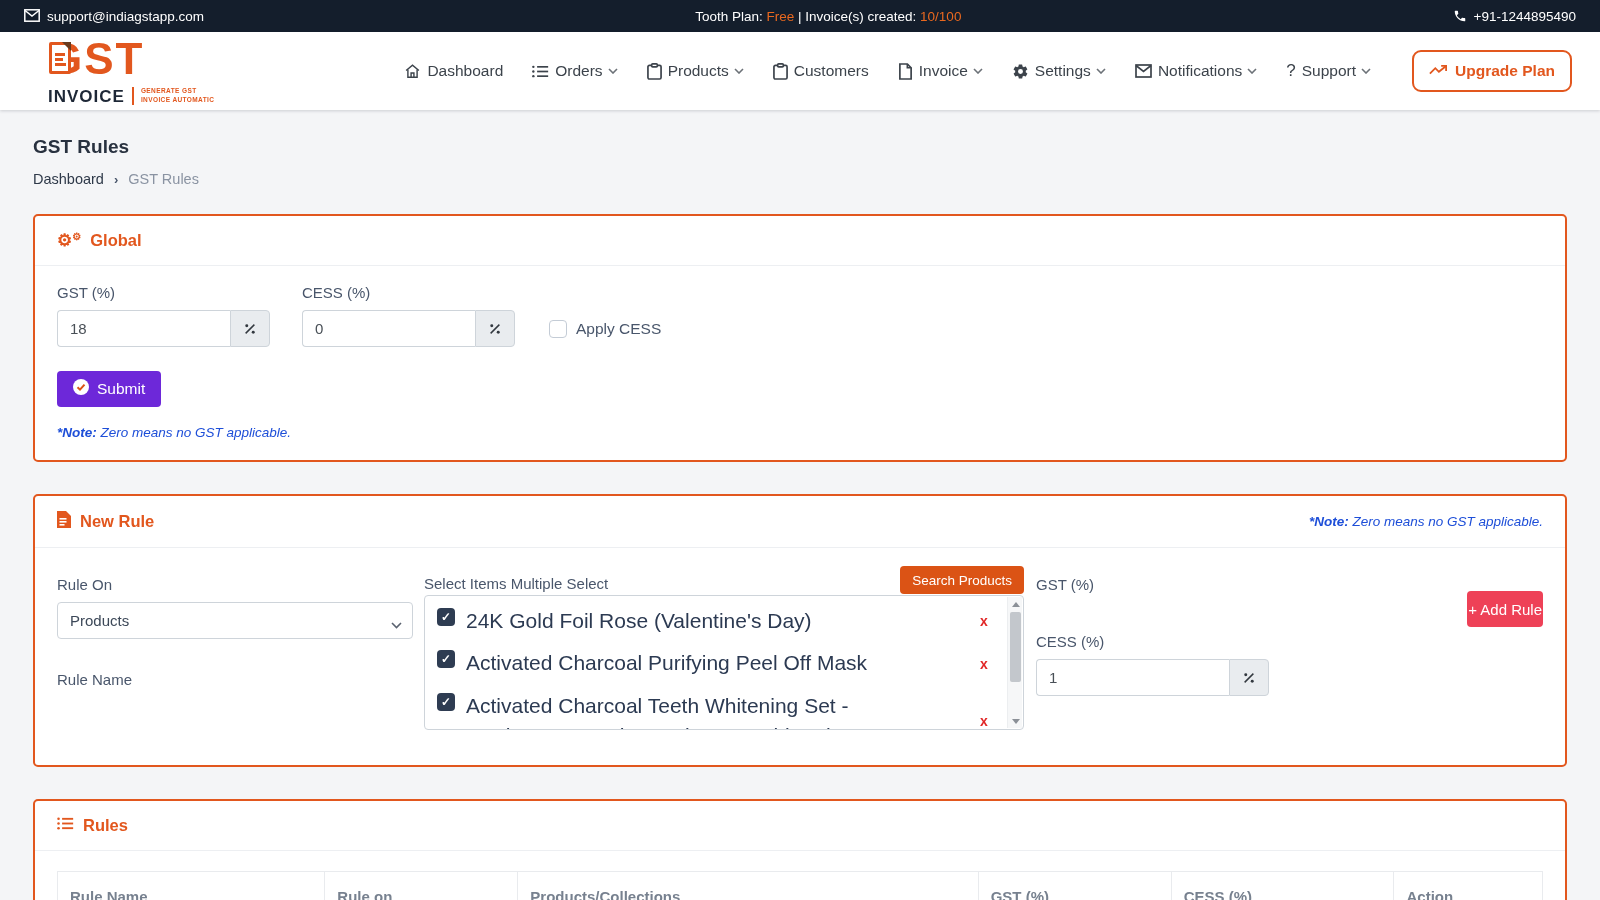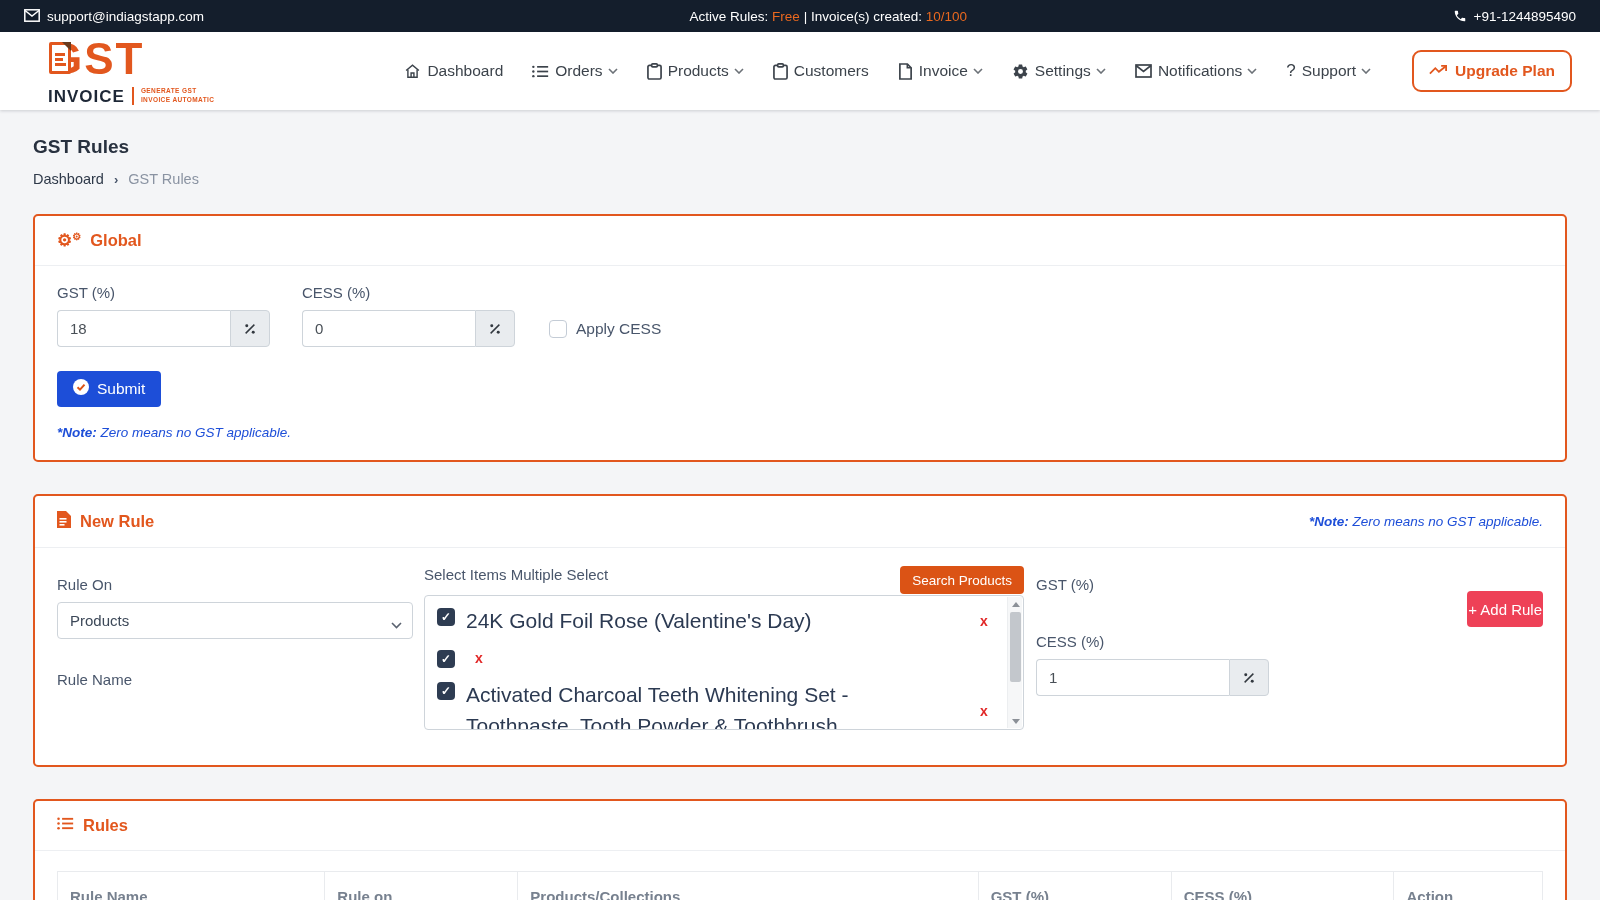--- a/index.html
+++ b/index.html
@@ -101,34 +101,34 @@
     font-size:15px; color:#3c4858; font-family:inherit; background:#fff; outline:none;
   }
   .select-wrap .select-chev { position:absolute; right:11px; top:13px; pointer-events:none; }
   .checkbox-row { display:flex; align-items:center; gap:9px; cursor:pointer; }
   .checkbox {
     width:18px; height:18px; border:1.5px solid #c4ccd6; border-radius:4px; background:#fff;
   }
   .checkbox-label { font-size:15.5px; color:#49566b; }
   .btn { border:none; cursor:pointer; font-family:inherit; border-radius:4px; color:#fff; }
   .btn-submit {
-    background:#1d4ed8; font-size:15.5px; padding:0 16px; height:36px;
+    background:#6d28d9; font-size:15.5px; padding:0 16px; height:36px;
     display:inline-flex; align-items:center; gap:8px; margin-top:24px;
   }
   .global-note { margin-top:18px; }
   
   .nr-row { display:flex; align-items:flex-start; }
   .nr-col1 { width:356px; }
   .nr-col2 { width:600px; margin-left:11px; }
   .nr-col3 { width:233px; margin-left:12px; }
   .nr-col4 { margin-left:auto; }
   .nr-col1 .field-label, .nr-col3 .field-label { margin-top:10px; }
   .nr-gap { height:22px; }
   .nr-gap-sm { height:21px; }
-  .list-header { display:flex; align-items:flex-start; justify-content:space-between; height:28px; margin-bottom:2px; }
+  .list-header { display:flex; align-items:flex-end; justify-content:space-between; height:28px; margin-bottom:2px; }
   .list-header .field-label { margin-bottom:2px; }
   .btn-search { background:#db5315; font-size:13.5px; height:28px; padding:0 12px; position:relative; z-index:2; }
   .multi-list {
     position:relative; height:135px; border:1px solid #ced4da; border-radius:4px;
     background:#fff; overflow:hidden; margin-top:-1px;
   }
   .multi-list-inner { padding:4px 0; margin-right:16px; }
   .ml-item { display:flex; align-items:flex-start; padding:6px 10px 6px 12px; gap:11px; }
   .ml-check {
     flex:0 0 18px; width:18px; height:18px; margin-top:2px; background:#2e3c52; border-radius:4px;
@@ -162,21 +162,21 @@
   <div class="left">
     <span>
       <svg width="16" height="13" viewBox="0 0 16 13">
           <rect x="0.8" y="0.8" width="14.4" height="11.4" fill="none" stroke="#fff" stroke-width="1.5"></rect>
           <polyline points="1,1.5 8,7 15,1.5" fill="none" stroke="#fff" stroke-width="1.5"></polyline>
         </svg>
     </span>
     <span>support@indiagstapp.com</span>
   </div>
   <div class="center">
-    <span>Active Rules:</span>
+    <span>Tooth Plan:</span>
     <span class="accent">Free</span>
     <span>|</span>
     <span>Invoice(s) created:</span>
     <span class="accent">10/100</span>
   </div>
   <div class="right">
     <span>
       <svg width="14" height="14" viewBox="0 0 24 24">
           <path fill="#fff" d="M6.62 10.79c1.44 2.83 3.76 5.14 6.59 6.59l2.2-2.2c.27-.27.67-.36 1.02-.24 1.12.37 2.33.57 3.57.57.55 0 1 .45 1 1V20c0 .55-.45 1-1 1-9.39 0-17-7.61-17-17 0-.55.45-1 1-1h3.5c.55 0 1 .45 1 1 0 1.25.2 2.45.57 3.57.11.35.03.74-.25 1.02l-2.2 2.2z"></path>
         </svg>
@@ -421,20 +421,21 @@
           </div>
           <div class="multi-list">
             <div class="multi-list-inner">
               <div class="ml-item">
                 <span class="ml-check">✓</span>
                 <span class="ml-text">24K Gold Foil Rose (Valentine's Day)</span>
                 <span class="ml-x">x</span>
               </div>
               <div class="ml-item">
                 <span class="ml-check">✓</span>
+                <span class="ml-text">Activated Charcoal Purifying Peel Off Mask</span>
                 <span class="ml-x">x</span>
               </div>
               <div class="ml-item">
                 <span class="ml-check">✓</span>
                 <span class="ml-text">Activated Charcoal Teeth Whitening Set - Toothpaste, Tooth Powder &amp; Toothbrush</span>
                 <span class="ml-x">x</span>
               </div>
               <div class="ml-item">
                 
                 

